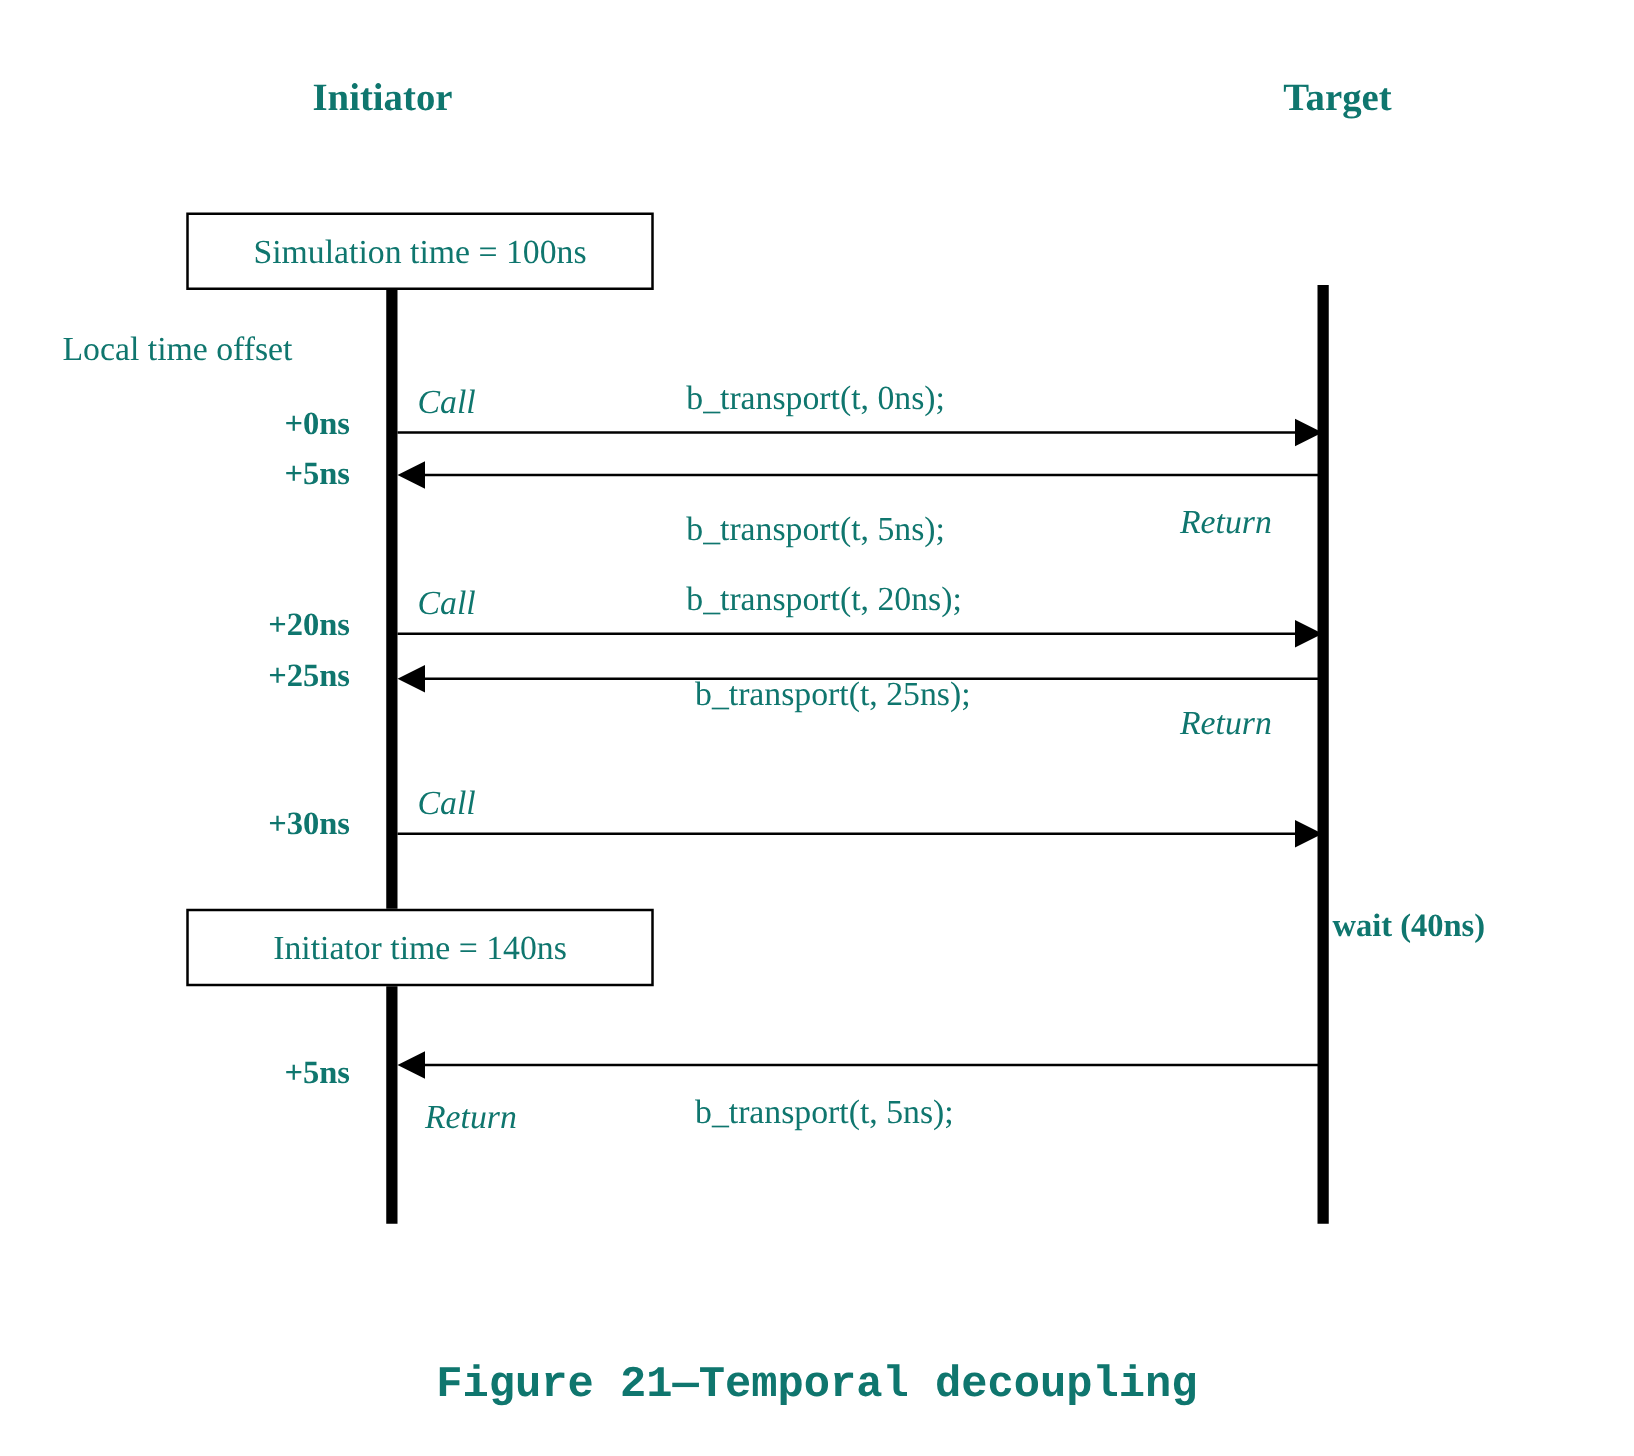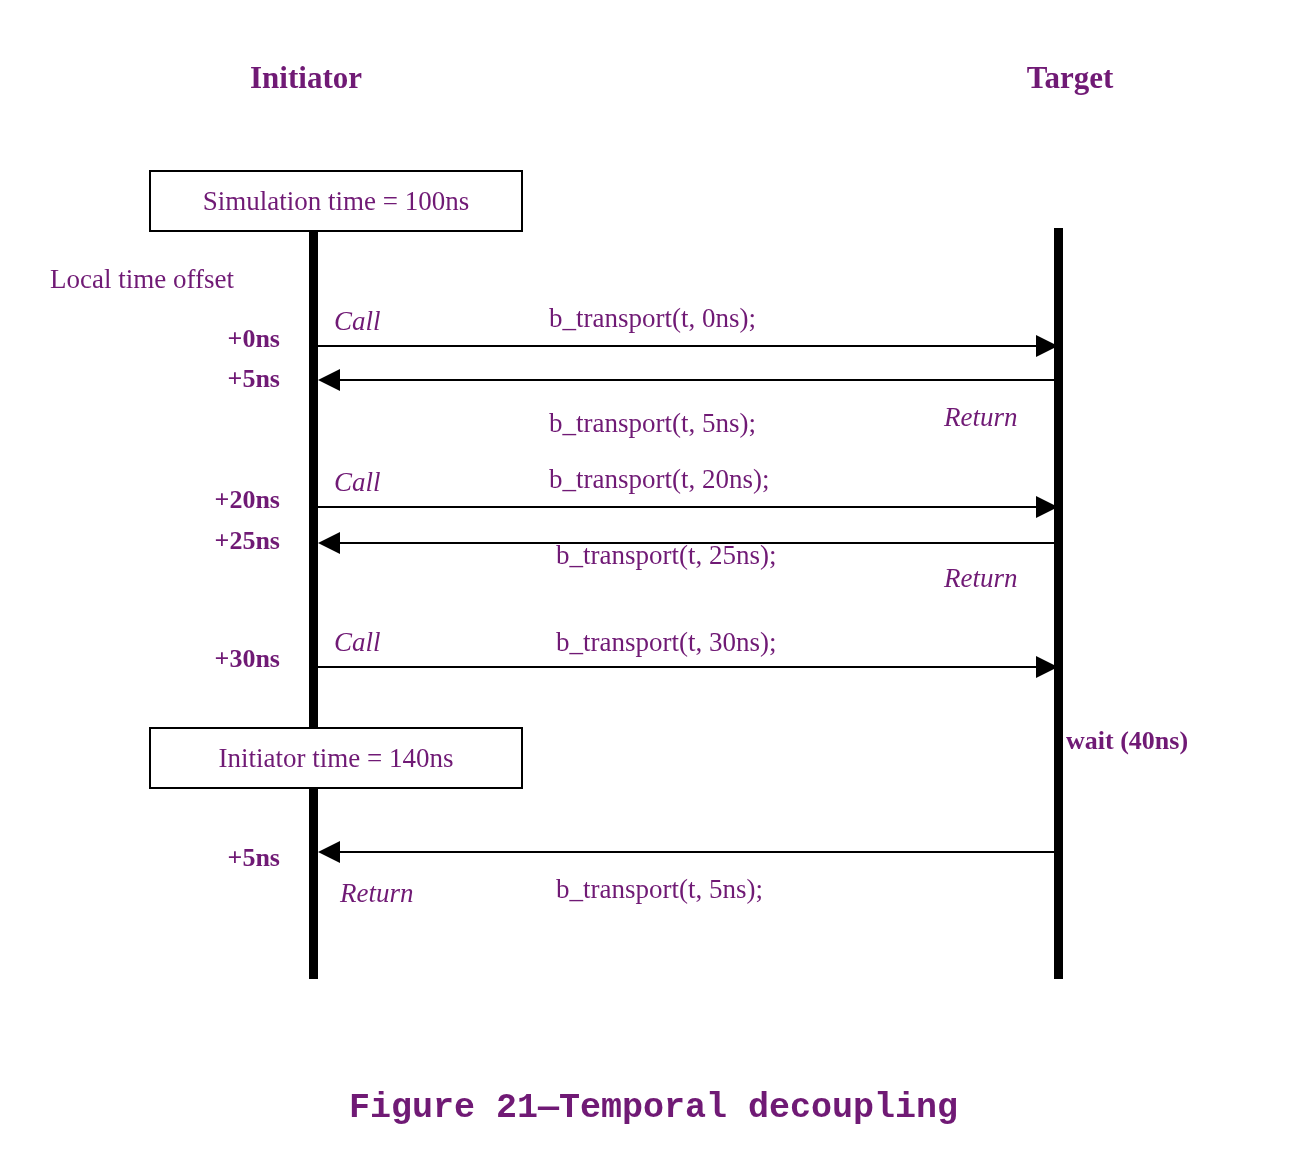--- a/index.html
+++ b/index.html
@@ -6,21 +6,21 @@
     margin: 0;
     padding: 0;
     background: #ffffff;
   }
   #page {
     position: relative;
     width: 1307px;
     height: 1165px;
     background: #ffffff;
     font-family: "Liberation Serif", serif;
-    color: #701a75;
+    color: #0f766e;
     overflow: hidden;
   }
   .lifeline-label {
     position: absolute;
     font-family: "Liberation Serif", serif;
     font-weight: bold;
     font-size: 31px;
     text-align: center;
     white-space: nowrap;
   }
@@ -133,21 +133,20 @@
   <div class="msg-label" style="left:549px; top:464px;">b_transport(t, 20ns);</div>
   <div class="arrow-line" style="left:318px; top:506px; width:718px;"></div>
   <div class="arrow-head right" style="left:1036px; top:496px;"></div>
 
   <div class="arrow-line" style="left:340px; top:542px; width:718px;"></div>
   <div class="arrow-head left" style="left:318px; top:532px;"></div>
   <div class="msg-label" style="left:556px; top:540px;">b_transport(t, 25ns);</div>
   <div class="italic-label" style="left:944px; top:563px;">Return</div>
 
   <div class="italic-label" style="left:334px; top:627px;">Call</div>
-  <div class="msg-label" style="left:556px; top:627px;">b_transport(t, 30ns);</div>
   <div class="arrow-line" style="left:318px; top:666px; width:718px;"></div>
   <div class="arrow-head right" style="left:1036px; top:656px;"></div>
 
   <div class="bold-label" style="left:1030px; top:726px;margin-left:36px;">wait (40ns)</div>
 
   <div class="arrow-line" style="left:340px; top:851px; width:718px;"></div>
   <div class="arrow-head left" style="left:318px; top:841px;"></div>
   <div class="italic-label" style="left:340px; top:878px;">Return</div>
   <div class="msg-label" style="left:556px; top:874px;">b_transport(t, 5ns);</div>
 

